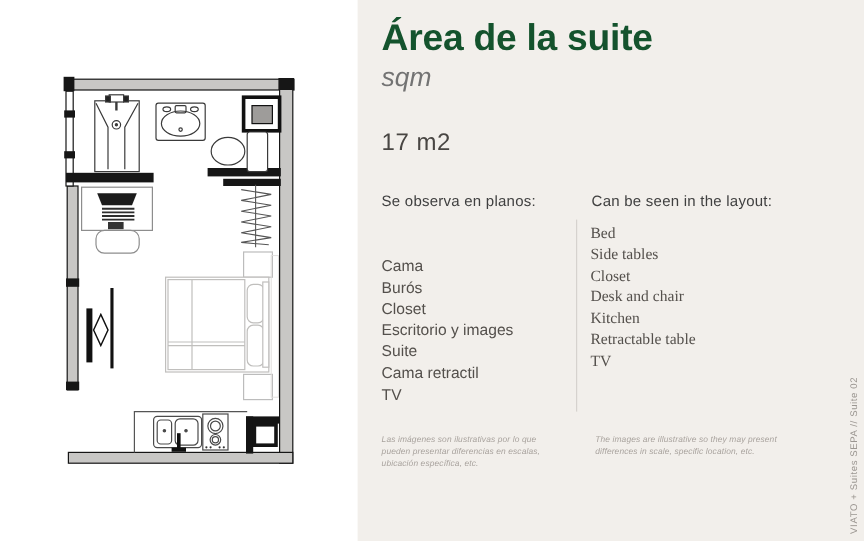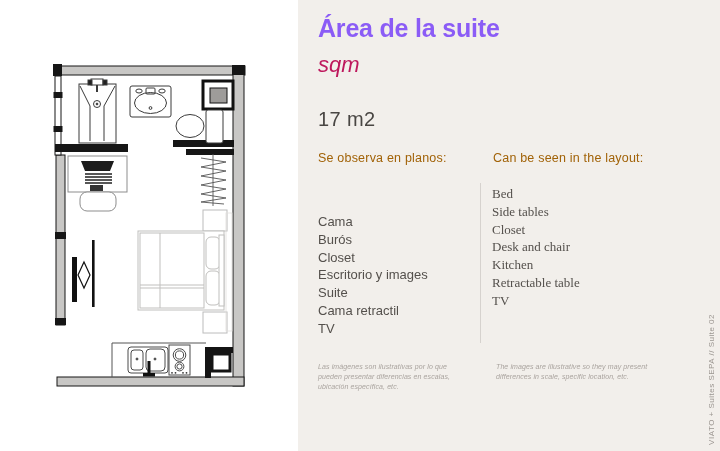--- a/index.html
+++ b/index.html
@@ -3,24 +3,24 @@
 <meta charset="utf-8">
 <style>
   html,body{margin:0;padding:0;background:#ffffff;}
   .stage{
     position:relative;width:720px;height:451px;overflow:hidden;
     background:#ffffff;font-family:"Liberation Sans",sans-serif;
     -webkit-font-smoothing:antialiased;
   }
   .plan-wrap{position:absolute;left:50px;top:58px;width:200px;height:336px;}
   .right-panel{position:absolute;left:298px;top:0;width:422px;height:451px;background:#f2efeb;}
-  .title{position:absolute;left:20px;top:14px;font-size:25px;font-weight:700;color:#8b5cf6;letter-spacing:-0.2px;}
-  .subtitle{position:absolute;left:20px;top:52px;font-size:22px;font-style:italic;color:#be185d;}
+  .title{position:absolute;left:20px;top:14px;font-size:31px;font-weight:700;color:#14532d;letter-spacing:-0.2px;}
+  .subtitle{position:absolute;left:20px;top:52px;font-size:22px;font-style:italic;color:#737373;}
   .area-value{position:absolute;left:20px;top:108px;font-size:20px;color:#494643;letter-spacing:0.4px;}
-  .col-header{position:absolute;top:151px;font-size:12.5px;color:#a16207;letter-spacing:0.2px;}
+  .col-header{position:absolute;top:161px;font-size:12.5px;color:#404040;letter-spacing:0.2px;}
   .col-header.es{left:20px;}
   .col-header.en{left:195px;}
   .list{position:absolute;top:185px;font-size:13px;color:#54504c;}
   .list.es{left:20px;margin-top:28px;}
   .list.en{left:194px;font-family:Liberation Serif, serif;}
   .list-item{line-height:17.8px;height:17.8px;}
   .col-divider{position:absolute;left:182px;top:183px;width:1px;height:160px;background:#d6d2ce;}
   .footnote{position:absolute;top:362px;font-size:7px;font-style:italic;color:#a9a39e;line-height:1.4;letter-spacing:0.1px;}
   .footnote.es{left:20px;width:148px;}
   .footnote.en{left:198px;width:152px;}

